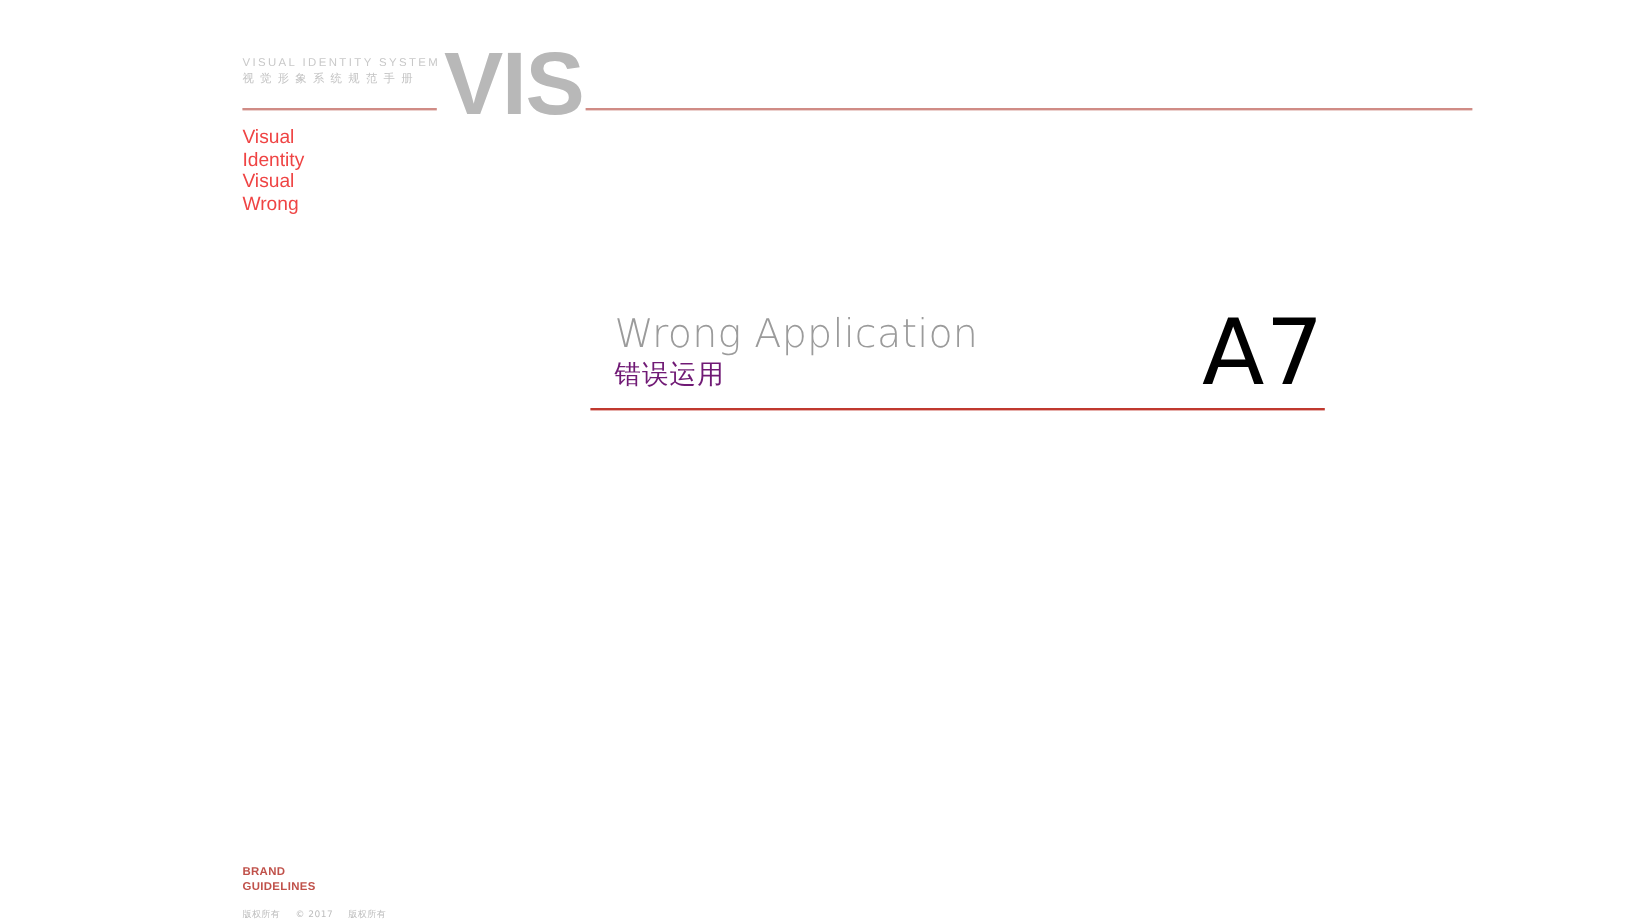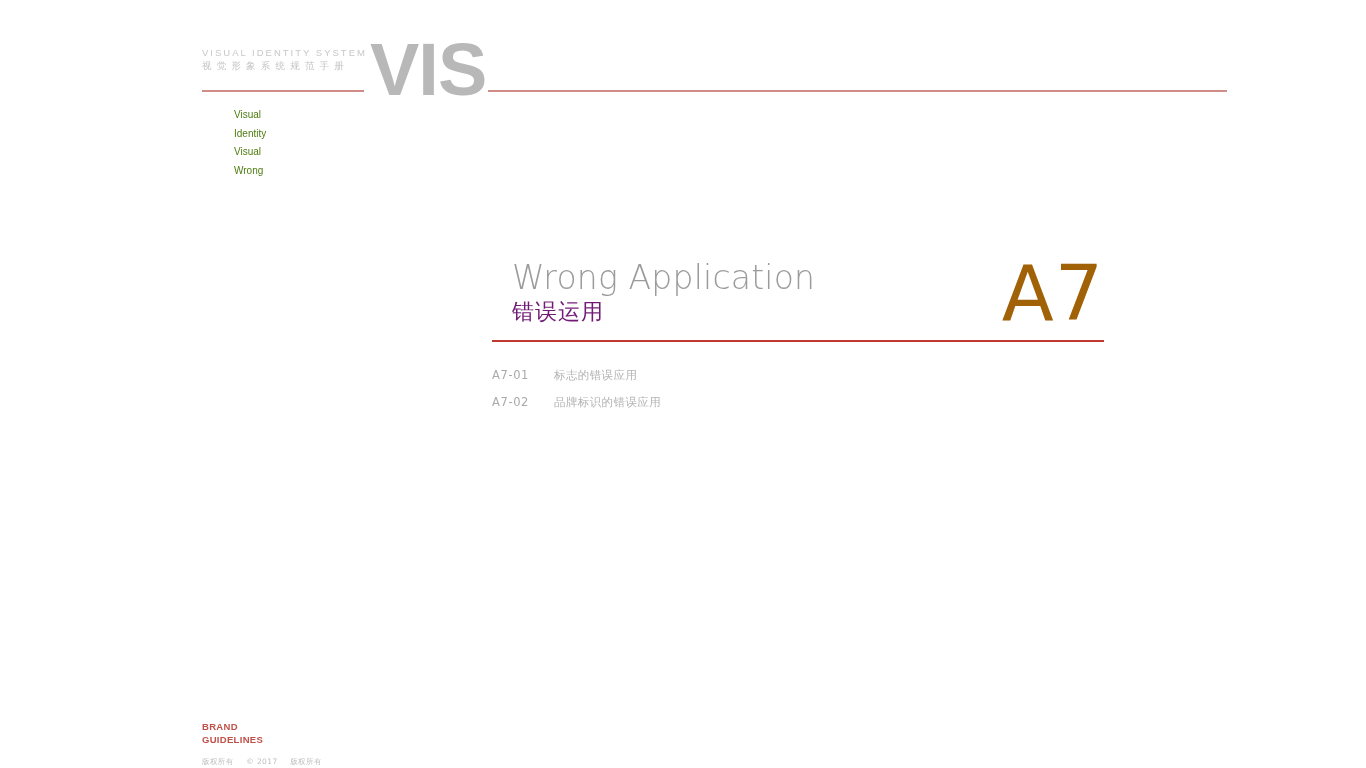--- a/index.html
+++ b/index.html
@@ -82,24 +82,23 @@
     width: 739px;
     height: 1.5px;
     background: #d08c86;
   }
 
   
   .vig-block {
     position: absolute;
     left: 202px;
     top: 106px;
-    font-size: 10px;
+    font-size: 16px;
     line-height: 18.6px;
-    color: #4d7c0f;
-    margin-left: 32px;
+    color: #ef4444;
   }
 
   
   .main {
     position: absolute;
     left: 492px;
     top: 258px;
     width: 612px;
   }
   .main-title-row {
@@ -126,21 +125,21 @@
     color: #701a75;
     letter-spacing: 1px;
     line-height: 28px;
     font-family: Liberation Mono, monospace;
   }
   .chapter-code {
     position: absolute;
     right: 0;
     top: -6px;
     font-size: 76px;
-    color: #a16207;
+    color: #000000;
     line-height: 84px;
     letter-spacing: 1px;
     font-weight: normal;
     font-family: "DejaVu Sans", "Liberation Sans", sans-serif;
   }
   .rule-main {
     position: absolute;
     left: 492px;
     top: 340px;
     width: 612px;
@@ -230,30 +229,20 @@
 
   <div class="main">
     <div class="main-title-row">
       <div class="main-title-en">Wrong Application</div>
       <div class="main-title-cn">错误运用</div>
       <div class="chapter-code">A7</div>
     </div>
   </div>
   <div class="rule-main"></div>
 
-  <div class="toc">
-    <div class="toc-row">
-      <span class="toc-code">A7-01</span>
-      <span class="toc-label">标志的错误应用</span>
-    </div>
-    <div class="toc-row">
-      <span class="toc-code">A7-02</span>
-      <span class="toc-label">品牌标识的错误应用</span>
-    </div>
-  </div>
 
   <div class="footer">
     <div class="footer-brand">BRAND</div>
     <div class="footer-brand">GUIDELINES</div>
     <div class="footer-copy">
       <span>版权所有</span>
       <span class="sep"></span>
       <span>©</span>
       <span>2017</span>
       <span class="sep"></span>

